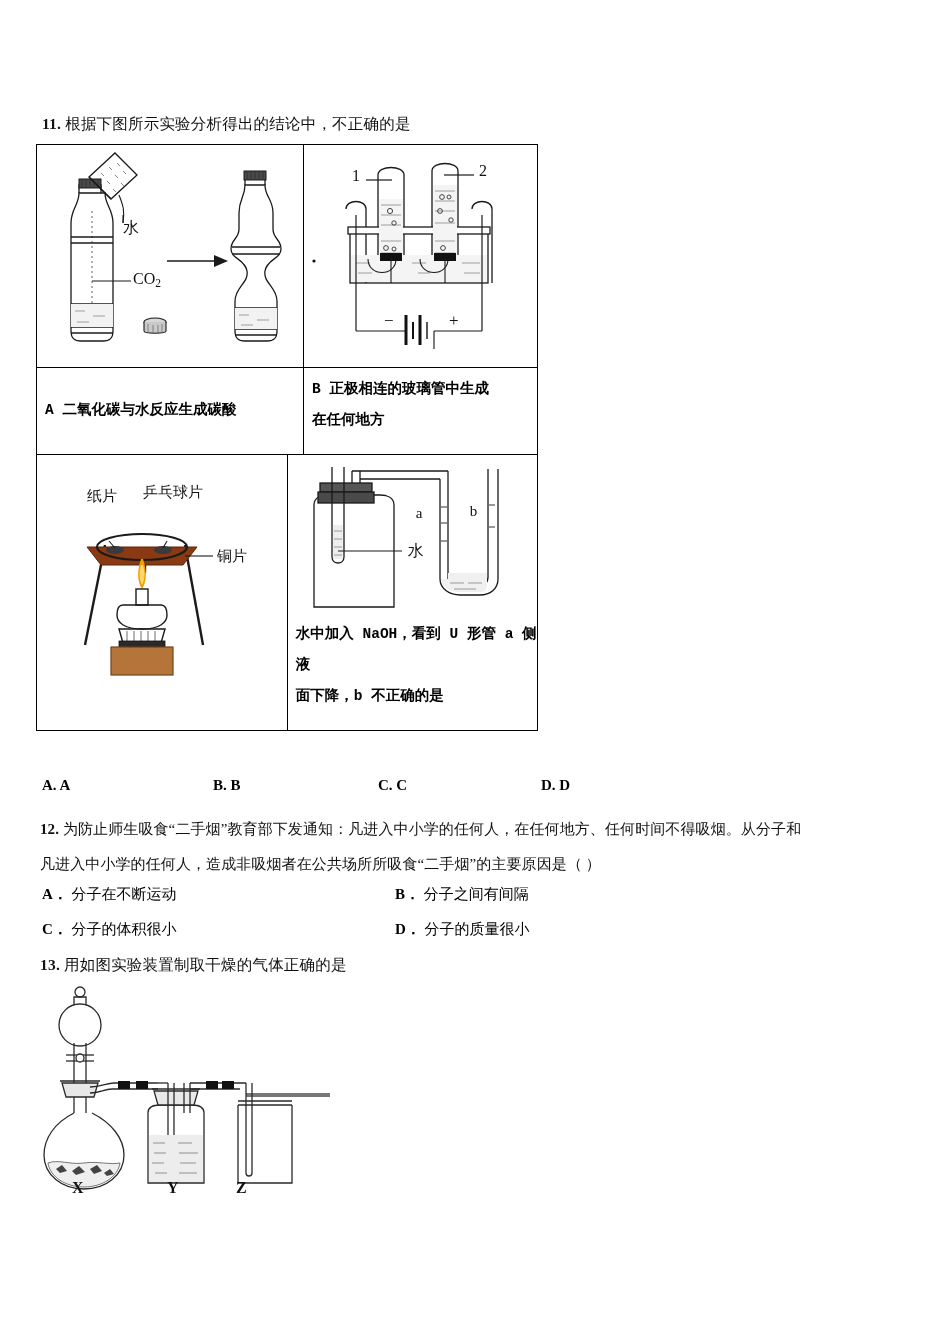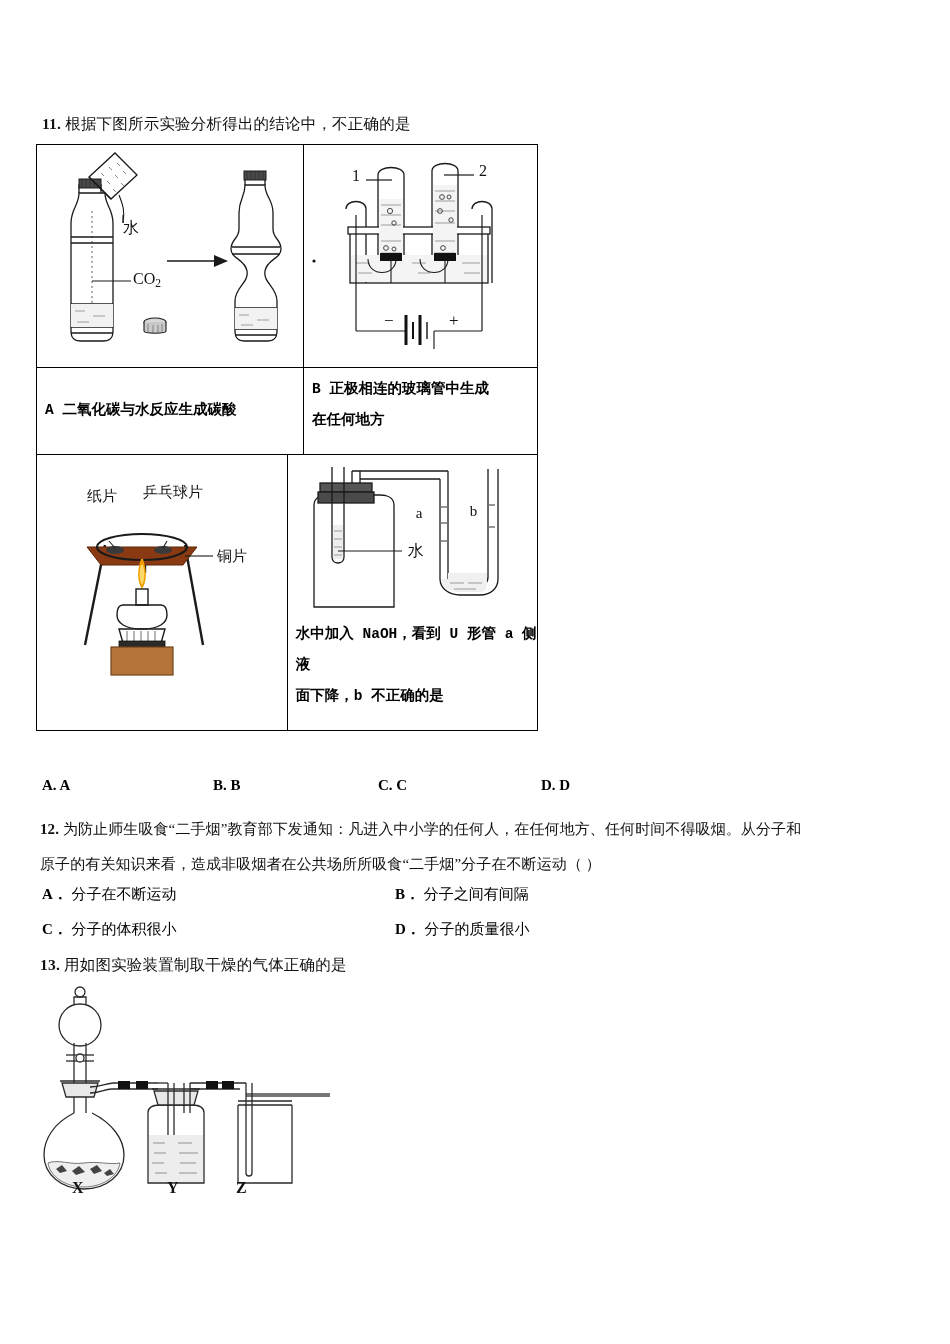--- a/index.html
+++ b/index.html
@@ -435,21 +435,21 @@
     <span class="opt" style="left:541px; top:0">
       <b>D.</b>
       <span>D</span>
     </span>
   </div>
 
   <div class="qline q12-l1">
     <span class="qnum">12.</span>
     <span>为防止师生吸食“二手烟”教育部下发通知：凡进入中小学的任何人，在任何地方、任何时间不得吸烟。从分子和</span>
   </div>
-  <div class="qline q12-l2">原子的有关知识来看，造成非吸烟者在公共场所所吸食“二手烟”分子在不断运动（ ）</div>
+  <div class="qline q12-l2">凡进入中小学的任何人，造成非吸烟者在公共场所所吸食“二手烟”的主要原因是（ ）</div>
 
   <div class="optrow q12opts">
     <span class="opt" style="left:42px; top:0">
       <b>A．</b>
       <span>分子在不断运动</span>
     </span>
     <span class="opt" style="left:395px; top:0">
       <b>B．</b>
       <span>分子之间有间隔</span>
     </span>

